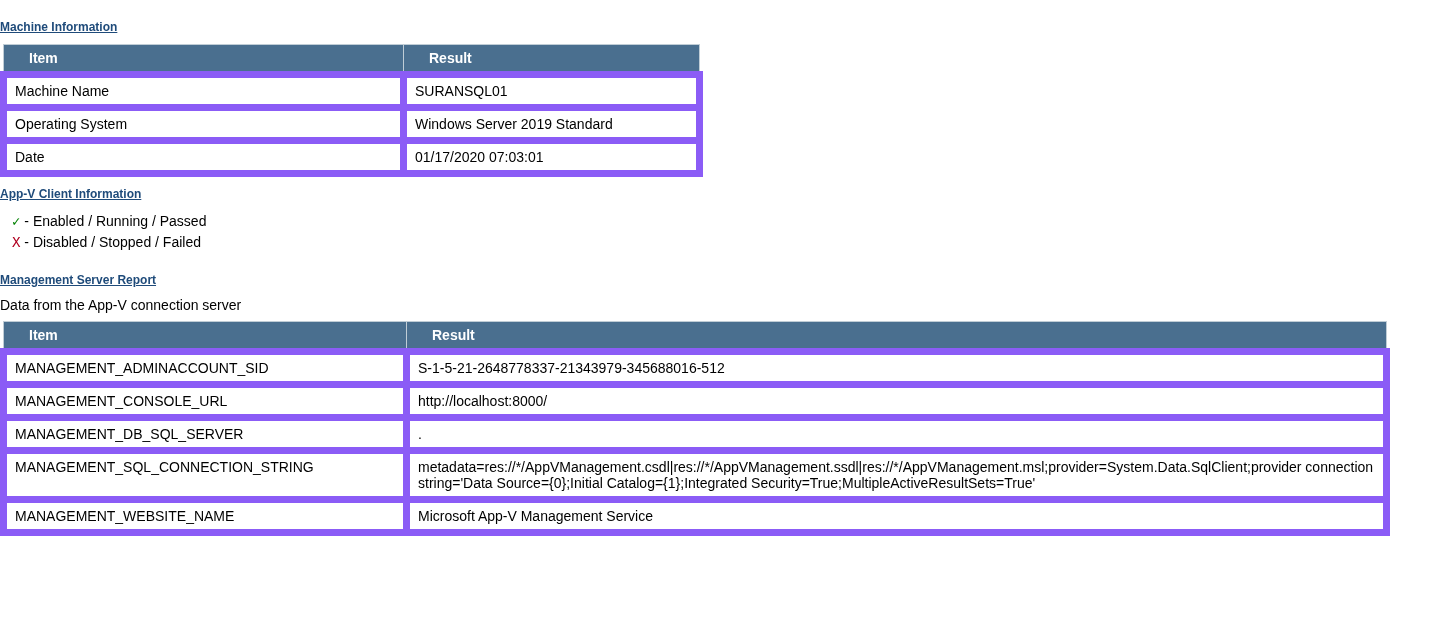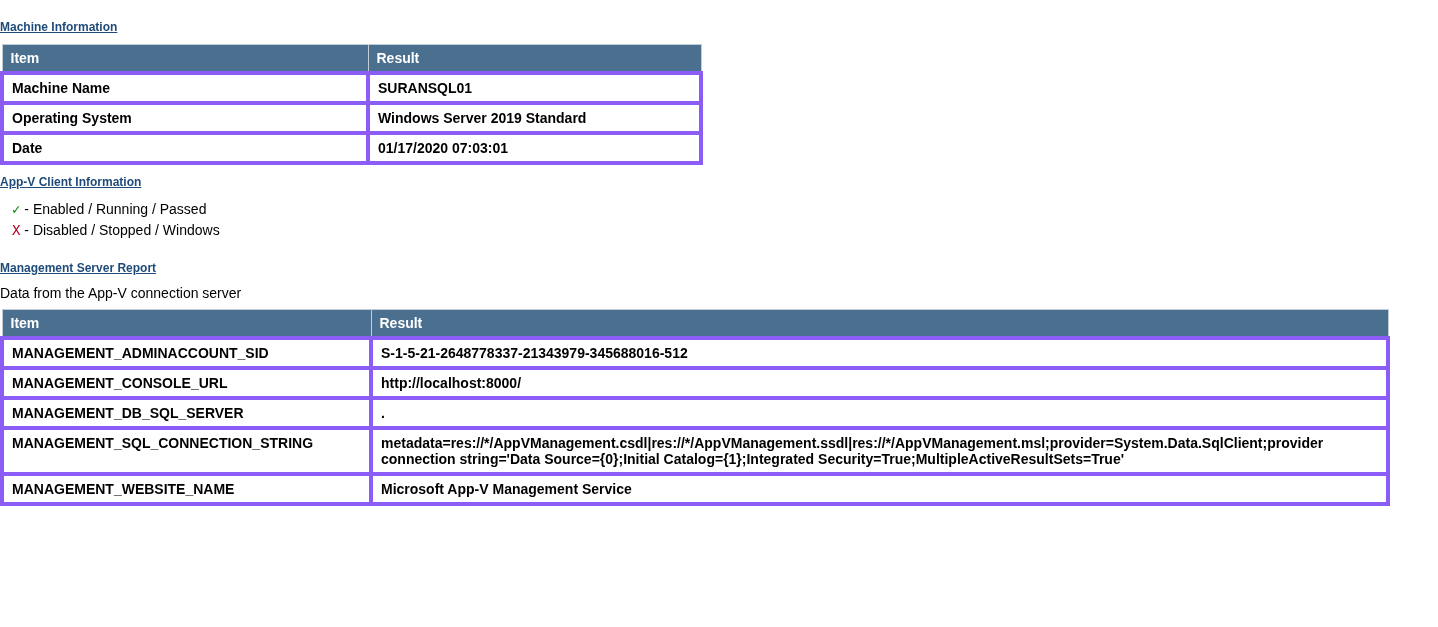--- a/index.html
+++ b/index.html
@@ -22,29 +22,28 @@
       border-collapse: collapse;
       margin-bottom: 10px;
     }
     .tbl-small { width: 703px; }
     .tbl-large { width: 1390px; }
     th {
       background-color: #4a6f8f;
       color: #fff;
       text-align: left;
       font-weight: bold;
-      padding: 5px 8px;
+      padding: 5px 25px;
       border: 1px solid #c0cdd6;
     }
     td {
       padding: 5px 8px;
-      border: 4px solid #8b5cf6;
+      border: 7px solid #8b5cf6;
       vertical-align: top;
       text-align: left;
-      font-weight: bold;
     }
     .legend { margin: 5px 0 20px 12px; line-height: 1.5; }
     .legend .pass { color: green; font-family: monospace; }
     .legend .fail { color: #b00020; font-family: monospace; }
     .subtext { margin: 8px 0 8px 0; }
     .col-item-sm { width: 349px; }
     .col-item-lg { width: 352px; }
   </style>
 </head>
 <body>
@@ -74,21 +73,21 @@
 </table>
 
 <h2 class="section">App-V Client Information</h2>
 <div class="legend">
   <div>
     <span class="pass">✓</span>
     <span> - Enabled / Running / Passed</span>
   </div>
   <div>
     <span class="fail">X</span>
-    <span> - Disabled / Stopped / Windows</span>
+    <span> - Disabled / Stopped / Failed</span>
   </div>
 </div>
 
 <h2 class="section">Management Server Report</h2>
 <div class="subtext">Data from the App-V connection server</div>
 <table class="tbl-large">
   <thead>
     <tr>
       <th class="col-item-lg">Item</th>
       <th>Result</th>

